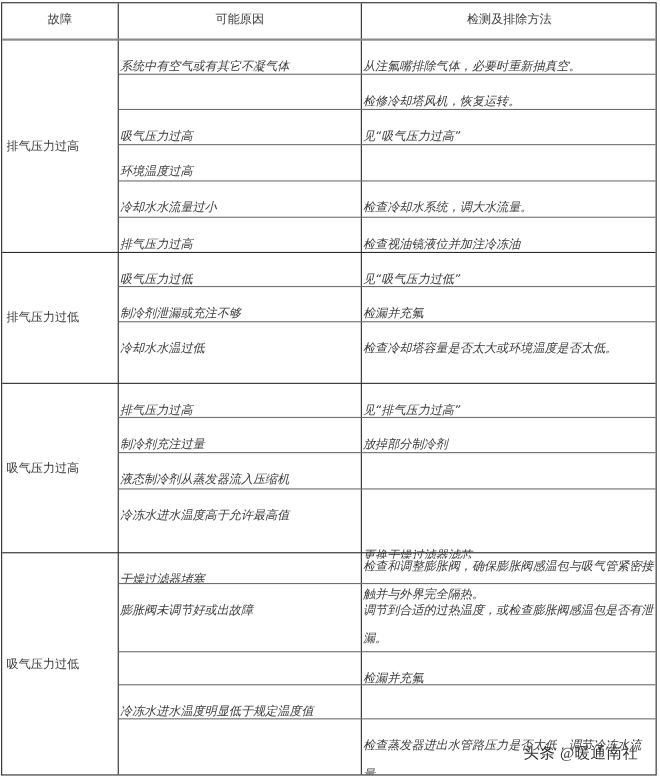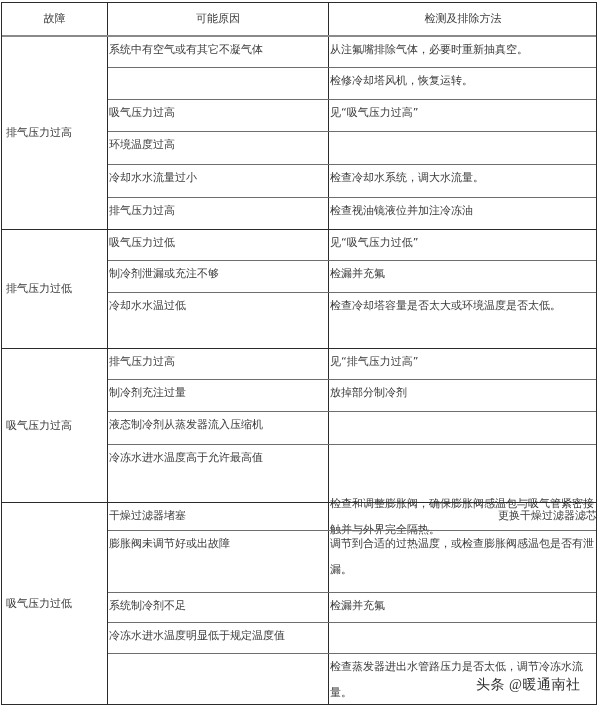--- a/index.html
+++ b/index.html
@@ -51,21 +51,22 @@
       background: #2b2b2b;
     }
     .fault {
       padding-left: 4px;
       display: flex;
       align-items: center;
       line-height: 20px;
     }
     .cause, .remedy {
       padding-left: 1px;
-      padding-top: 0px;
+      padding-top: 11px;
+      font-style: italic;
     }
     .remedy.wrap {
       white-space: normal;
       line-height: 26px;
       word-break: break-all;
       padding-right: 2px;
     }
     .watermark {
       position: absolute;
       left: 476px;
@@ -142,28 +143,27 @@
   <div class="cell remedy" style="left:327px; top:409px; width:268px; height:32px;"></div>
   <div class="hline" style="left:106px; top:441px; width:488px;"></div>
 
   <div class="cell cause" style="left:106px; top:442px; width:220px; height:57px;">冷冻水进水温度高于允许最高值</div>
   <div class="cell remedy wrap" style="left:327px; top:442px; width:268px; height:57px;margin-top:46px;">检查和调整膨胀阀，确保膨胀阀感温包与吸气管紧密接触并与外界完全隔热。</div>
   <div class="hline strong" style="left:0; top:499px; width:594px;"></div>
 
   <div class="cell fault" style="left:0; top:500px; width:105px; height:201px;">吸气压力过低</div>
 
   <div class="cell cause" style="left:106px; top:500px; width:220px; height:27px;">干燥过滤器堵塞</div>
-  <div class="cell remedy" style="left:327px; top:500px; width:268px; height:27px;text-align:right;">更换干燥过滤器滤芯</div>
+  <div class="cell remedy" style="left:327px; top:478px; width:268px; height:27px;">更换干燥过滤器滤芯</div>
   <div class="hline" style="left:106px; top:527px; width:488px;"></div>
 
   <div class="cell cause" style="left:106px; top:528px; width:220px; height:61px;">膨胀阀未调节好或出故障</div>
   <div class="cell remedy wrap" style="left:327px; top:528px; width:268px; height:61px;">调节到合适的过热温度，或检查膨胀阀感温包是否有泄漏。</div>
   <div class="hline" style="left:106px; top:589px; width:488px;"></div>
 
-  <div class="cell cause" style="left:106px; top:590px; width:220px; height:29px;">系统制冷剂不足</div>
   <div class="cell remedy" style="left:327px; top:590px; width:268px; height:29px;">检漏并充氟</div>
   <div class="hline" style="left:106px; top:619px; width:488px;"></div>
 
   <div class="cell cause" style="left:106px; top:620px; width:220px; height:30px;">冷冻水进水温度明显低于规定温度值</div>
   <div class="cell remedy" style="left:327px; top:620px; width:268px; height:30px;"></div>
   <div class="hline" style="left:106px; top:650px; width:488px;"></div>
 
   <div class="cell remedy wrap" style="left:327px; top:651px; width:268px; height:50px;">检查蒸发器进出水管路压力是否太低，调节冷冻水流量。</div>
 </div>
 

